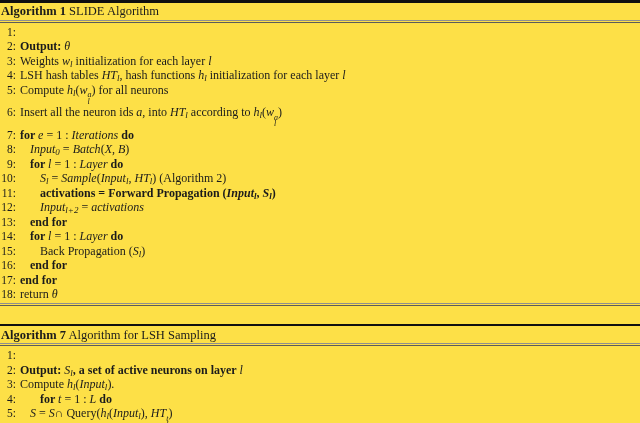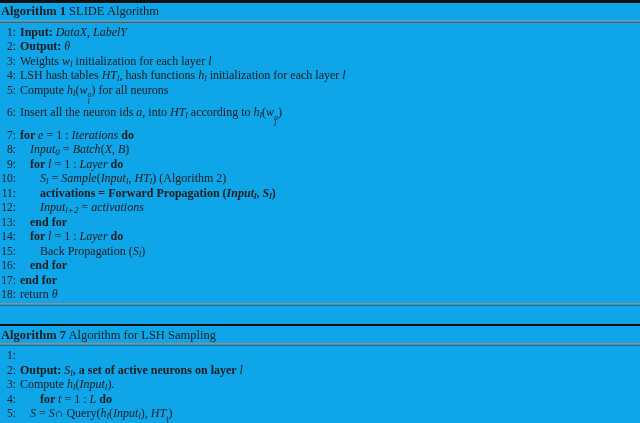--- a/index.html
+++ b/index.html
@@ -1,18 +1,18 @@
 <!DOCTYPE html>
 <html><head>
 <meta charset="utf-8">
 <style>
   html, body { margin: 0; padding: 0; }
   body { background: #ffffff; }
   #page {
-    width: 640px; height: 423px; background: #0ea5e9; overflow: hidden;
+    width: 640px; height: 423px; background: #fde047; overflow: hidden;
     position: relative; box-sizing: border-box;
     font-family: "Liberation Serif", "DejaVu Serif", serif;
     color: #1b1b1b;
   }
   .rule-thick { height: 2.5px; background: #101010; }
   .rule-double { height: 1px; border-top: 1px solid #8f8f8f; border-bottom: 1px solid #5c5c5c; }
   .caption { font-size: 12.5px; line-height: 14px; padding: 1.5px 0 1.5px 1px; white-space: pre; }
   .cap-label { font-weight: bold; }
   .algo-body { padding-top: 2px; padding-bottom: 1px; }
   .algo-line { display: flex; line-height: 14.5px; font-size: 12px; white-space: pre; }
@@ -28,21 +28,21 @@
 </head>
 <body>
 
 <div id="page">
 
   <div>
     <div class="rule-thick"></div>
     <div class="caption"><span class="cap-label">Algorithm 1</span><span> </span><span>SLIDE Algorithm</span></div>
     <div class="rule-double"></div>
     <div class="algo-body">
-        <div class="algo-line"><span class="ln">1:</span><span class="lc" style="padding-left: 0px;"><span class="seg-b">Input: </span><span class="seg-i">DataX</span><span class="seg-r">, </span><span class="seg-i">LabelY</span></span></div>
+        <div class="algo-line"><span class="ln">1:</span></div>
         <div class="algo-line"><span class="ln">2:</span><span class="lc" style="padding-left: 0px; text-align: center;"><span class="seg-b">Output: </span><span class="seg-i">θ</span></span></div>
         <div class="algo-line"><span class="ln">3:</span><span class="lc" style="padding-left: 0px;"><span class="seg-r">Weights </span><span class="seg-i">w</span><span class="seg-s">l</span><span class="seg-r"> initialization for each layer </span><span class="seg-i">l</span></span></div>
         <div class="algo-line"><span class="ln">4:</span><span class="lc" style="padding-left: 0px;"><span class="seg-r">LSH hash tables </span><span class="seg-i">HT</span><span class="seg-s">l</span><span class="seg-r">, hash functions </span><span class="seg-i">h</span><span class="seg-s">l</span><span class="seg-r"> initialization for each layer </span><span class="seg-i">l</span></span></div>
         <div class="algo-line"><span class="ln">5:</span><span class="lc" style="padding-left: 0px;"><span class="seg-r">Compute </span><span class="seg-i">h</span><span class="seg-s">l</span><span class="seg-r">(</span><span class="seg-i">w</span><span class="stack"><span>a</span><span>l</span></span><span class="seg-r">) for all neurons</span></span></div>
         <div class="algo-line"><span class="ln">6:</span><span class="lc" style="padding-left: 0px;"><span class="seg-r">Insert all the neuron ids </span><span class="seg-i">a</span><span class="seg-r">, into </span><span class="seg-i">HT</span><span class="seg-s">l</span><span class="seg-r"> according to </span><span class="seg-i">h</span><span class="seg-s">l</span><span class="seg-r">(</span><span class="seg-i">w</span><span class="stack"><span>a</span><span>l</span></span><span class="seg-r">)</span></span></div>
         <div class="algo-line"><span class="ln">7:</span><span class="lc" style="padding-left: 0px;"><span class="seg-b">for </span><span class="seg-i">e</span><span class="seg-r"> = 1 : </span><span class="seg-i">Iterations</span><span class="seg-b"> do</span></span></div>
         <div class="algo-line"><span class="ln">8:</span><span class="lc" style="padding-left: 10px;"><span class="seg-i">Input</span><span class="seg-s">0</span><span class="seg-r"> = </span><span class="seg-i">Batch</span><span class="seg-r">(</span><span class="seg-i">X</span><span class="seg-r">, </span><span class="seg-i">B</span><span class="seg-r">)</span></span></div>
         <div class="algo-line"><span class="ln">9:</span><span class="lc" style="padding-left: 10px;"><span class="seg-b">for </span><span class="seg-i">l</span><span class="seg-r"> = 1 : </span><span class="seg-i">Layer</span><span class="seg-b"> do</span></span></div>
         <div class="algo-line"><span class="ln">10:</span><span class="lc" style="padding-left: 20px;"><span class="seg-i">S</span><span class="seg-s">l</span><span class="seg-r"> = </span><span class="seg-i">Sample</span><span class="seg-r">(</span><span class="seg-i">Input</span><span class="seg-s">l</span><span class="seg-r">, </span><span class="seg-i">HT</span><span class="seg-s">l</span><span class="seg-r">) (Algorithm 2)</span></span></div>
         <div class="algo-line"><span class="ln">11:</span><span class="lc" style="padding-left: 20px; font-weight: bold;"><span class="seg-r">activations = Forward Propagation (</span><span class="seg-i">Input</span><span class="seg-s">l</span><span class="seg-r">, </span><span class="seg-i">S</span><span class="seg-s">l</span><span class="seg-r">)</span></span></div>

